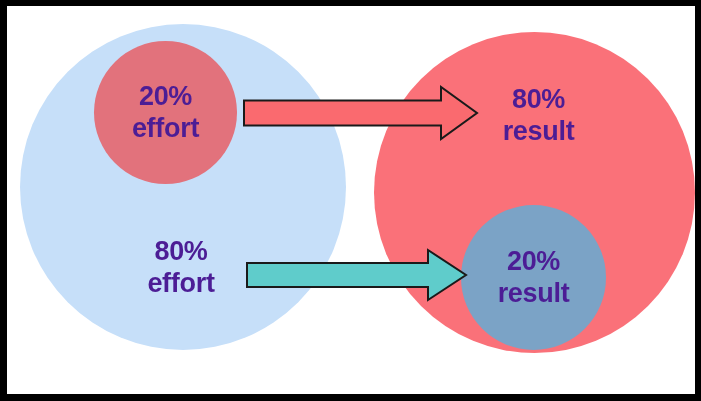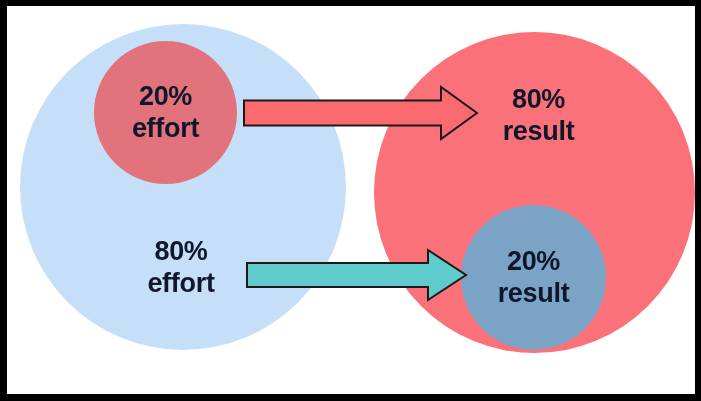--- a/index.html
+++ b/index.html
@@ -37,21 +37,21 @@
   }
   .circle {
     position: absolute;
     border-radius: 50%;
     display: flex;
     flex-direction: column;
     align-items: center;
     justify-content: center;
   }
   .label {
-    color: #0f172a;
+    color: #4c1d95;
     font-weight: bold;
     font-size: 27px;
     line-height: 1.18;
     text-align: center;
     letter-spacing: -0.3px;
     white-space: nowrap;
   }
   
   #circle-effort-total {
     left: 20px;

